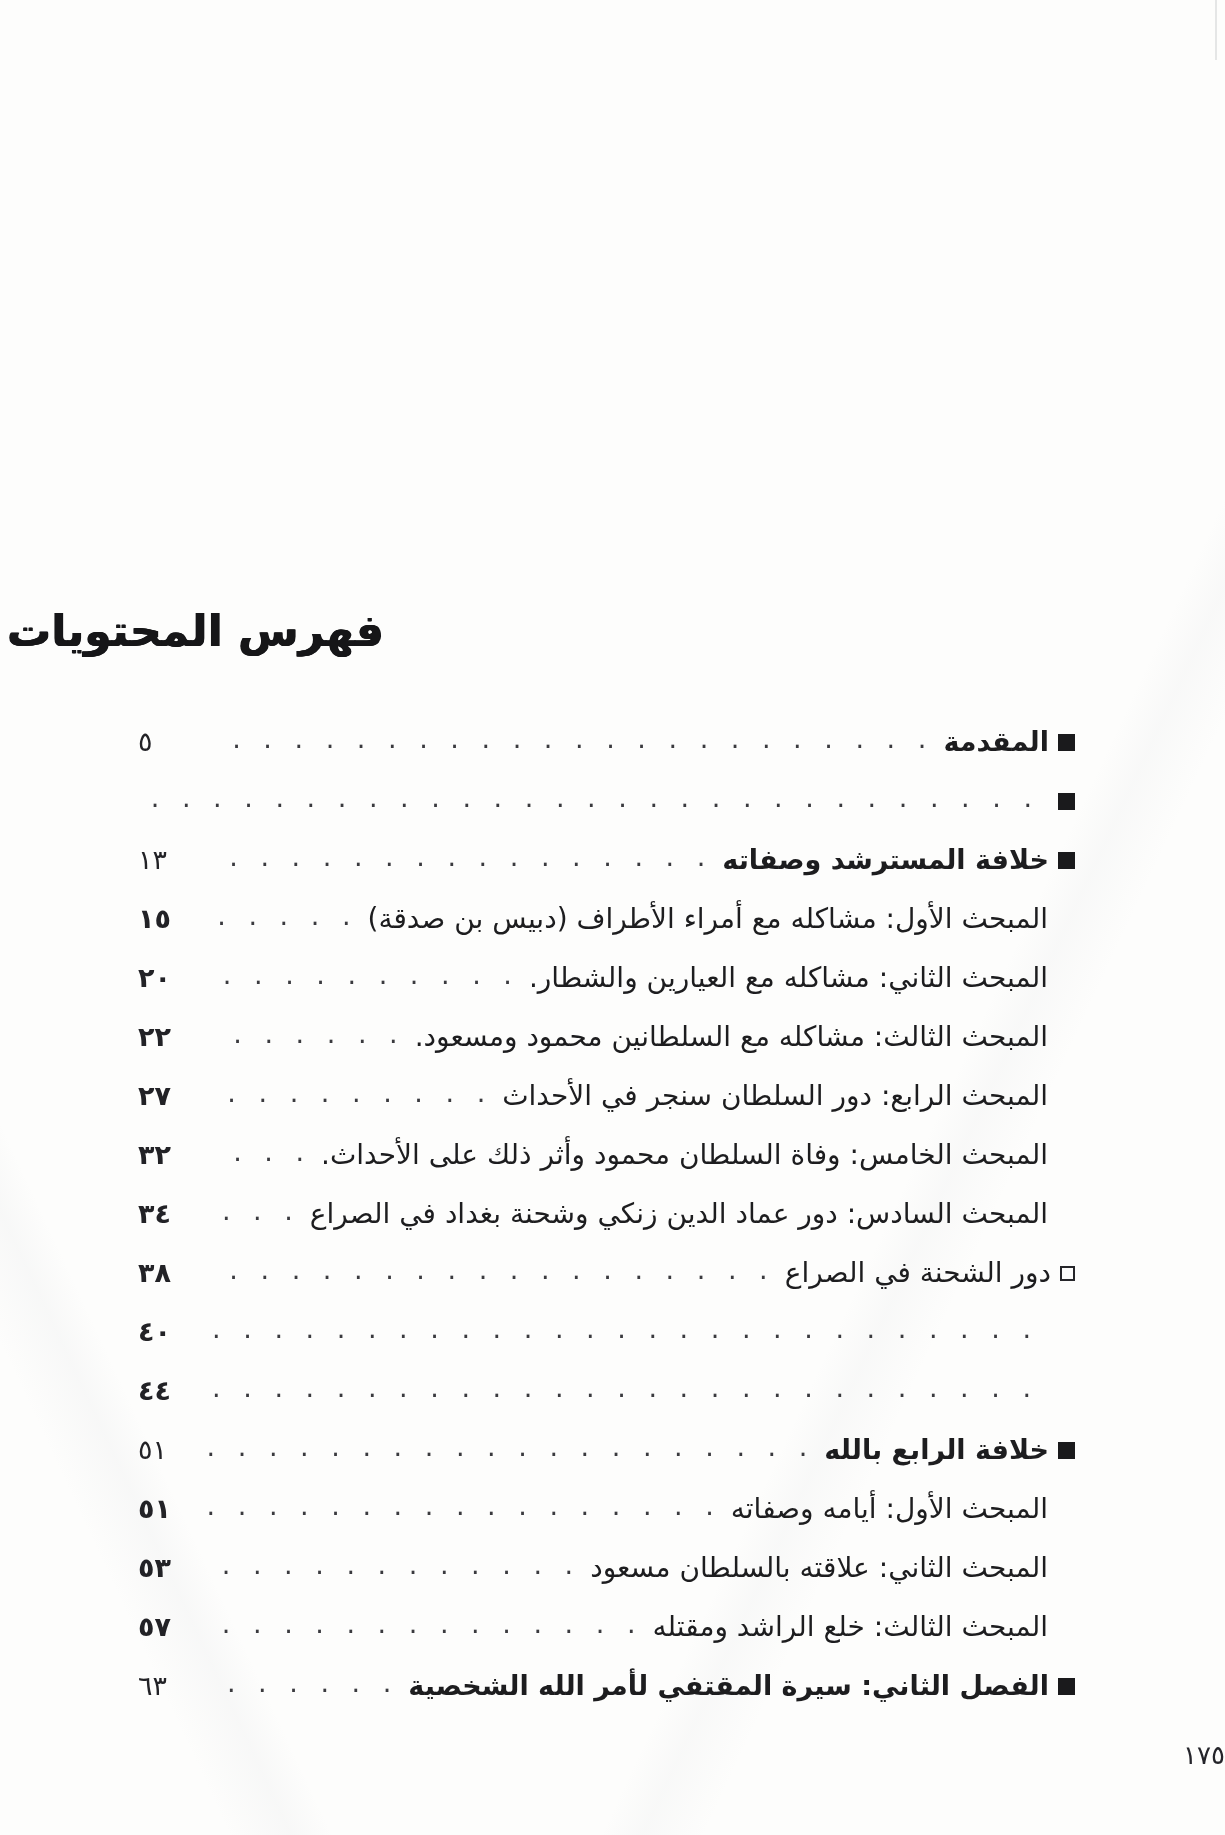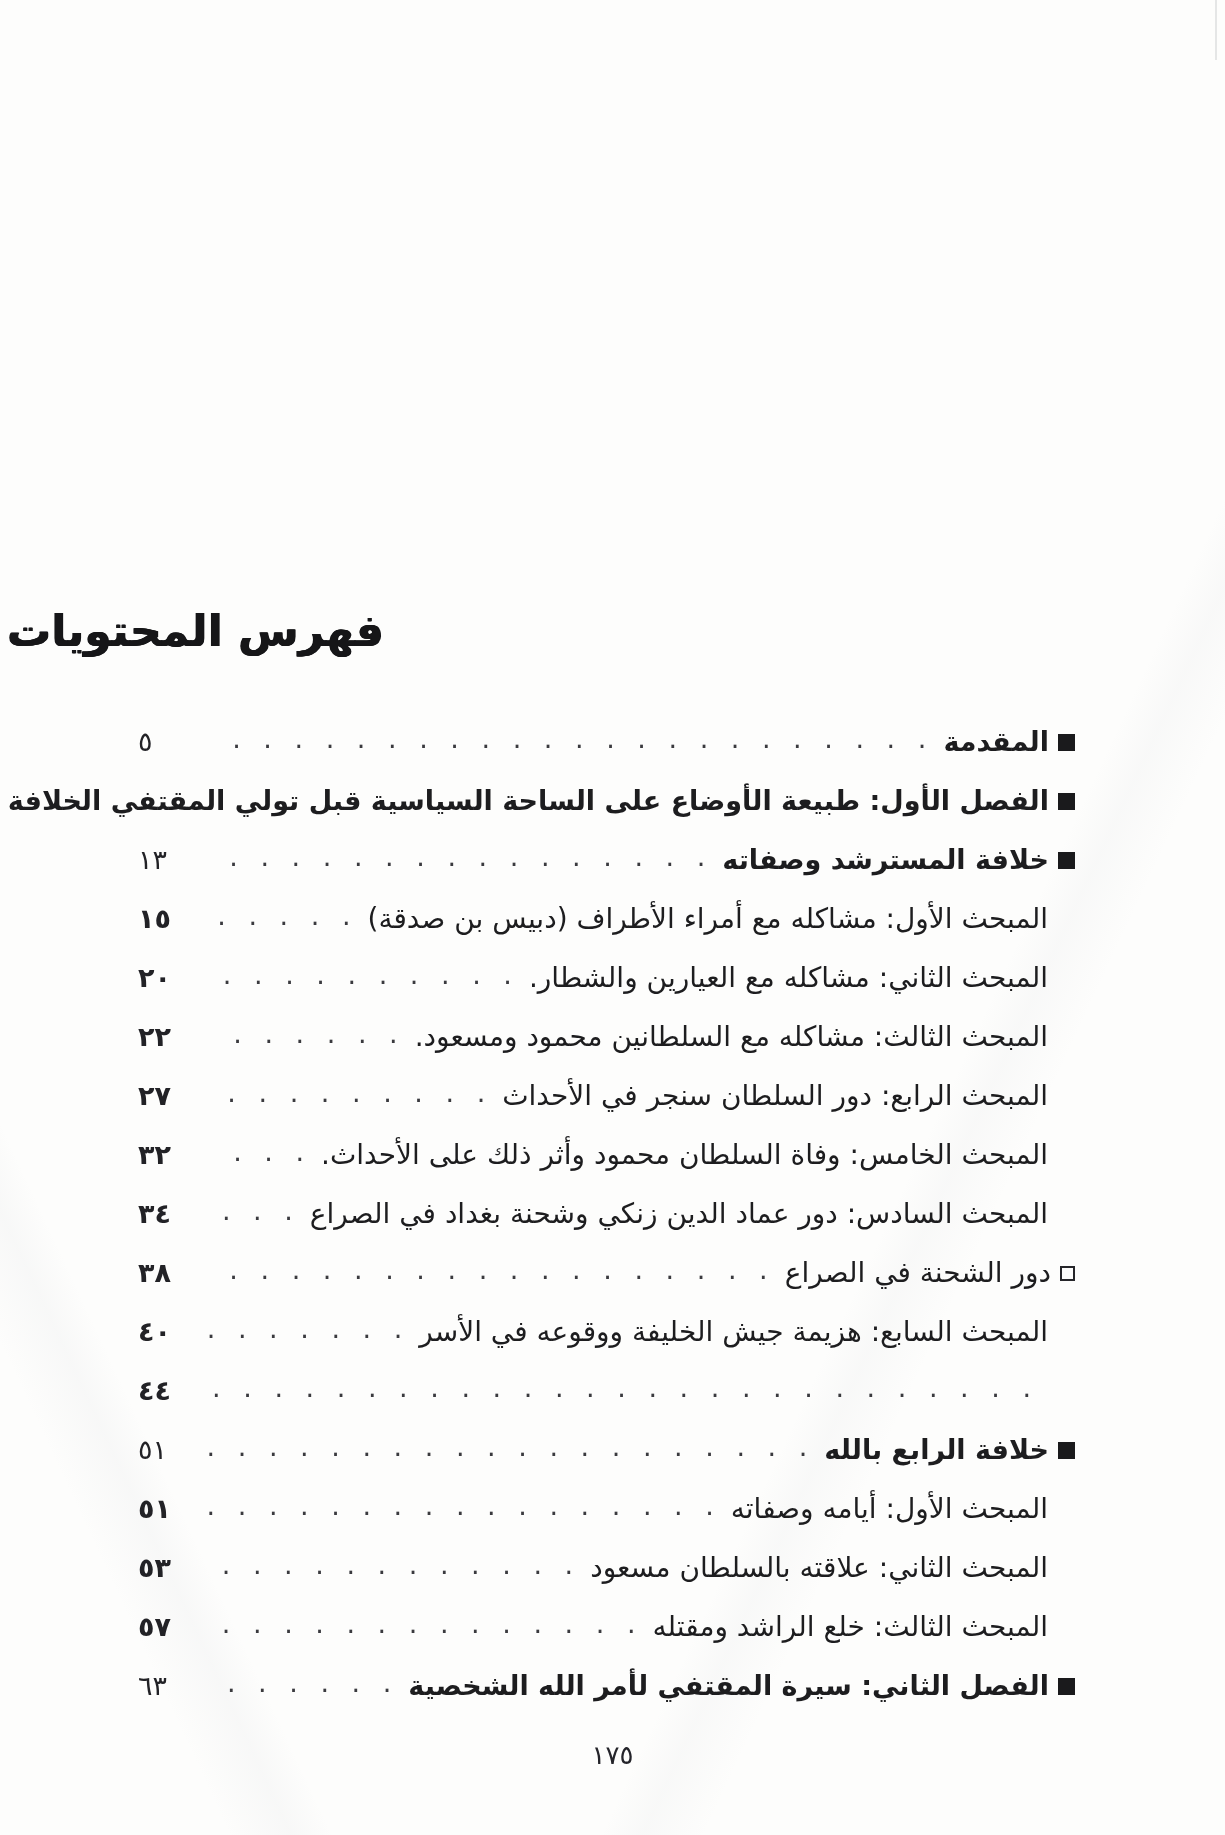--- a/index.html
+++ b/index.html
@@ -109,21 +109,21 @@
     font-size: 27px;
     font-weight: 700;
     color: #222226;
   }
   .row.bold .pagenum { font-weight: 400; }
   .footer-pagenum {
     position: absolute;
     top: 1740px;
     left: 0;
     width: 100%;
-    text-align: center;
+    text-align: right;
     font-size: 26px;
     color: #24242a;
     letter-spacing: 3px;
   }
 </style>
 </head>
 <body>
 
 <div class="page">
   <div class="edge-mark"></div>
@@ -132,21 +132,20 @@
 
   <div class="toc">
       <div class="row bold">
     <span class="bullet"></span>
     <span class="title-text">المقدمة</span>
     <span class="leader"></span>
     <span class="pagenum">٥</span>
   </div>
       <div class="row bold">
     <span class="bullet"></span>
-    <span class="title-text">الفصل الأول: طبيعة الأوضاع على الساحة السياسية قبل تولي المقتفي الخلافة</span>
     <span class="leader"></span>
 
   </div>
       <div class="row bold">
     <span class="bullet"></span>
     <span class="title-text">خلافة المسترشد وصفاته</span>
     <span class="leader"></span>
     <span class="pagenum">١٣</span>
   </div>
       <div class="row sub">
@@ -186,21 +185,20 @@
     <span class="pagenum">٣٤</span>
   </div>
       <div class="row">
     <span class="bullet hollow"></span>
     <span class="title-text">دور الشحنة في الصراع</span>
     <span class="leader"></span>
     <span class="pagenum">٣٨</span>
   </div>
       <div class="row sub">
 
-    <span class="title-text">المبحث السابع: هزيمة جيش الخليفة ووقوعه في الأسر</span>
     <span class="leader"></span>
     <span class="pagenum">٤٠</span>
   </div>
       <div class="row sub">
 
     <span class="leader"></span>
     <span class="pagenum">٤٤</span>
   </div>
       <div class="row bold">
     <span class="bullet"></span>

